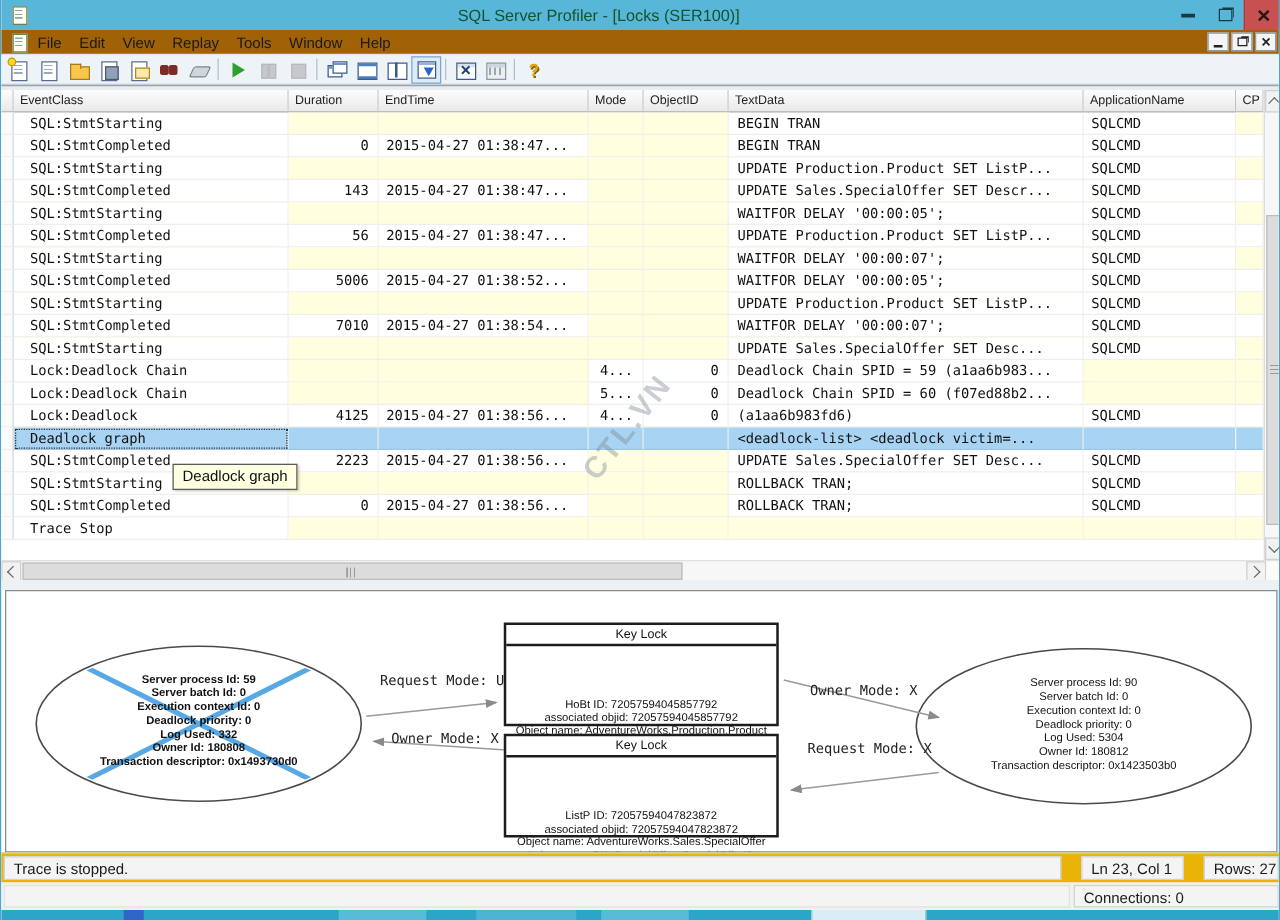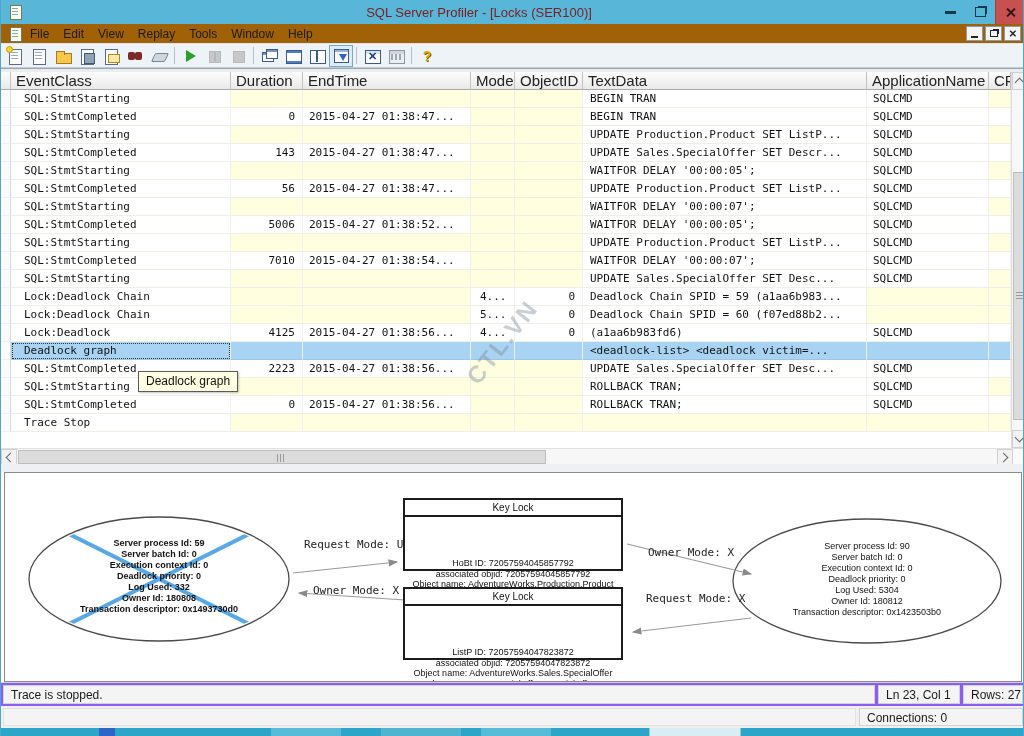--- a/index.html
+++ b/index.html
@@ -1,21 +1,21 @@
 <!DOCTYPE html>
 <html><head>
 <meta charset="utf-8">
 <style>
   * { box-sizing: border-box; margin: 0; padding: 0; }
   html,body { width:1024px; height:736px; overflow:hidden; }
   body { position:relative; font-family:"Liberation Sans",sans-serif; background:#fff; border-left:1px solid #4ea6c8; border-right:1px solid #4ea6c8; }
 
   
   .titlebar { position:absolute; top:0; left:0; width:1024px; height:24px; background:#58b7d8; display:flex; align-items:center; }
-  .title-text { flex:1; text-align:center; font-size:13px; color:#7f1d1d; }
+  .title-text { flex:1; text-align:center; font-size:13px; color:#14532d; }
   .app-ic { width:16px; height:16px; margin-left:6px; position:relative; }
   .app-ic:before { content:""; position:absolute; left:3px; top:1px; width:10px; height:13px; background:#fdfdf0; border:1px solid #6a7f55; }
   .app-ic:after { content:""; position:absolute; left:5px; top:4px; width:6px; height:7px; background:repeating-linear-gradient(#8aa 0 1px, transparent 1px 3px); }
   .winbtns { display:flex; height:24px; }
   .wbtn { width:30px; height:24px; display:flex; align-items:center; justify-content:center; position:relative; }
   .wbtn.min:before { content:""; width:11px; height:3px; background:#163a49; }
   .wbtn.max:before { content:""; width:9px; height:8px; border:1px solid #163a49; background:transparent; box-shadow:2px -2px 0 -1px #163a49; }
   .wbtn.close { background:#c75050; border-left:1px solid #a73e3e; }
   .xglyph { position:relative; width:11px; height:11px; }
   .xglyph:before,.xglyph:after { content:""; position:absolute; left:5px; top:0; width:2px; height:11px; background:#2b1515; }
@@ -62,21 +62,21 @@
   .ic-grid-x:before { content:""; position:absolute; left:1px; top:2px; width:14px; height:12px; background:#fff; border:1px solid #3a5a8c; box-shadow:inset 0 3px 0 #d8e2ee; }
   .ic-grid-x:after { content:"✕"; position:absolute; left:4px; top:2px; font-size:11px; font-weight:bold; color:#1d3f73; }
   .ic-grid-dim:before { content:""; position:absolute; left:1px; top:2px; width:14px; height:12px; background:#eee; border:1px solid #8a97a8; box-shadow:inset 0 3px 0 #cfd6de; }
   .ic-grid-dim:after { content:""; position:absolute; left:3px; top:6px; width:10px; height:6px; background:repeating-linear-gradient(90deg,#9aa7b4 0 2px, transparent 2px 4px); }
   .ic-help { color:#e2a400; font-weight:bold; font-size:14px; text-align:center; line-height:16px; text-shadow:1px 1px 0 #8a6400; }
 
   
   .gridtop { position:absolute; top:68px; left:0; width:1024px; height:4px; background:#e9edf0; border-top:1px solid #9aa5ad; }
   .gridwrap { position:absolute; top:72px; left:0; width:1010px; height:376px; background:#fff; overflow:hidden; }
   .ghead, .grow { display:grid; grid-template-columns:10px 220px 72px 168px 44px 68px 284px 122px 22px; height:18px; }
-  .ghead .hcell { background:linear-gradient(#fdfdfd,#e9e9e9); border-right:1px solid #c2c2c2; border-bottom:1px solid #ababab; font-size:15px; color:#222; line-height:17px; padding-left:5px; overflow:hidden; white-space:nowrap; }
+  .ghead .hcell { background:linear-gradient(#fdfdfd,#e9e9e9); border-right:1px solid #c2c2c2; border-bottom:1px solid #ababab; font-size:10px; color:#222; line-height:17px; padding-left:5px; overflow:hidden; white-space:nowrap; }
   .cell { font-family:"DejaVu Sans Mono",monospace; font-size:11px; line-height:17px; color:#111; border-right:1px solid #f0f0ec; border-bottom:1px solid #efefe9; overflow:hidden; white-space:nowrap; }
   .c-margin { background:#fbfbfb; border-right:1px solid #d8d8d8; }
   .cell.null { background:#ffffdf; }
   .c-event { padding-left:13px; }
   .c-dur,.c-obj { text-align:right; padding-right:7px; }
   .c-end { padding-left:6px; }
   .c-mode { padding-left:9px; }
   .c-text { padding-left:7px; }
   .c-app { padding-left:6px; }
   .cell.sel { background:#a9d3f2 !important; border-bottom-color:#9cc6e8; }
@@ -104,31 +104,31 @@
   .tooltip { position:absolute; left:137px; top:371px; background:#ffffe1; border:1px solid #5a5a5a; font-size:12px; color:#111; padding:2px 7px 3px; box-shadow:1px 1px 2px rgba(0,0,0,.25); z-index:30; }
   .watermark { position:absolute; left:448px; top:320px; width:120px; font-size:24px; font-weight:bold; color:#7e8c99; opacity:.42; transform:rotate(-52deg); letter-spacing:2px; z-index:20; }
 
   
   .splitgap { position:absolute; top:464px; left:0; width:1024px; height:8px; background:#eef1f4; }
   .pane { position:absolute; top:472px; left:3px; width:1018px; height:210px; background:#fff; border:1px solid #8a8a8a; overflow:hidden; }
   .pane svg { position:absolute; left:0; top:0; }
   .node-text { position:absolute; width:240px; text-align:center; font-size:9px; line-height:11px; color:#111; z-index:5; }
   .node-text.left { left:34px; top:65px;font-weight:bold; }
   .node-text.right { left:742px; top:68px; }
-  .lockbox { position:absolute; width:220px; height:73px; background:#fff; border:2px solid #1c1c1c; z-index:5; }
+  .lockbox { position:absolute; width:220px; height:83px; background:#fff; border:2px solid #1c1c1c; z-index:5; }
   .lockbox.top { left:398px; top:25px; }
   .lockbox.bottom { left:398px; top:114px; }
   .lock-title { font-size:10px; text-align:center; line-height:15px; border-bottom:2px solid #1c1c1c; color:#111; }
   .lock-body { font-size:9px; line-height:10.5px; text-align:center; padding-top:5px; color:#111;margin-top:36px; }
   .edge-label { position:absolute; font-family:"DejaVu Sans Mono",monospace; font-size:11px; color:#222; z-index:6; background:transparent; }
   .el1 { left:299px; top:65px; } .el2 { left:308px; top:111px; }
   .el3 { left:643px; top:73px; } .el4 { left:641px; top:119px; }
 
   
-  .statusbar { position:absolute; top:682px; left:0; width:1024px; height:24px; background:#8b5cf6; border-top:1px solid #cfcfcf; display:flex; align-items:stretch; padding:2px 2px; gap:3px;justify-content:flex-end; }
+  .statusbar { position:absolute; top:682px; left:0; width:1024px; height:24px; background:#eab308; border-top:1px solid #cfcfcf; display:flex; align-items:stretch; padding:2px 2px; gap:16px;justify-content:flex-end; }
   .spanel { border:1px solid #d2d2d2; background:#f4f4f4; font-size:12px; color:#1a1a1a; line-height:18px; padding:0 7px; white-space:nowrap; }
   .spanel.msg { flex:1; }
   .spanel.lncol { width:82px; } .spanel.rows { width:60px; }
   .statusbar2 { position:absolute; top:706px; left:0; width:1024px; height:22px; background:#f0f0f0; display:flex; align-items:stretch; padding:2px 2px; gap:3px; }
   .spanel.fill { flex:1; border-color:#e2e2e2; }
   .spanel.conn { width:164px; }
 
   
   .taskbar { position:absolute; top:728px; left:0; width:1024px; height:8px; background:#2ba6c9; overflow:hidden; }
   .tb-item { position:absolute; top:0; height:8px; }

